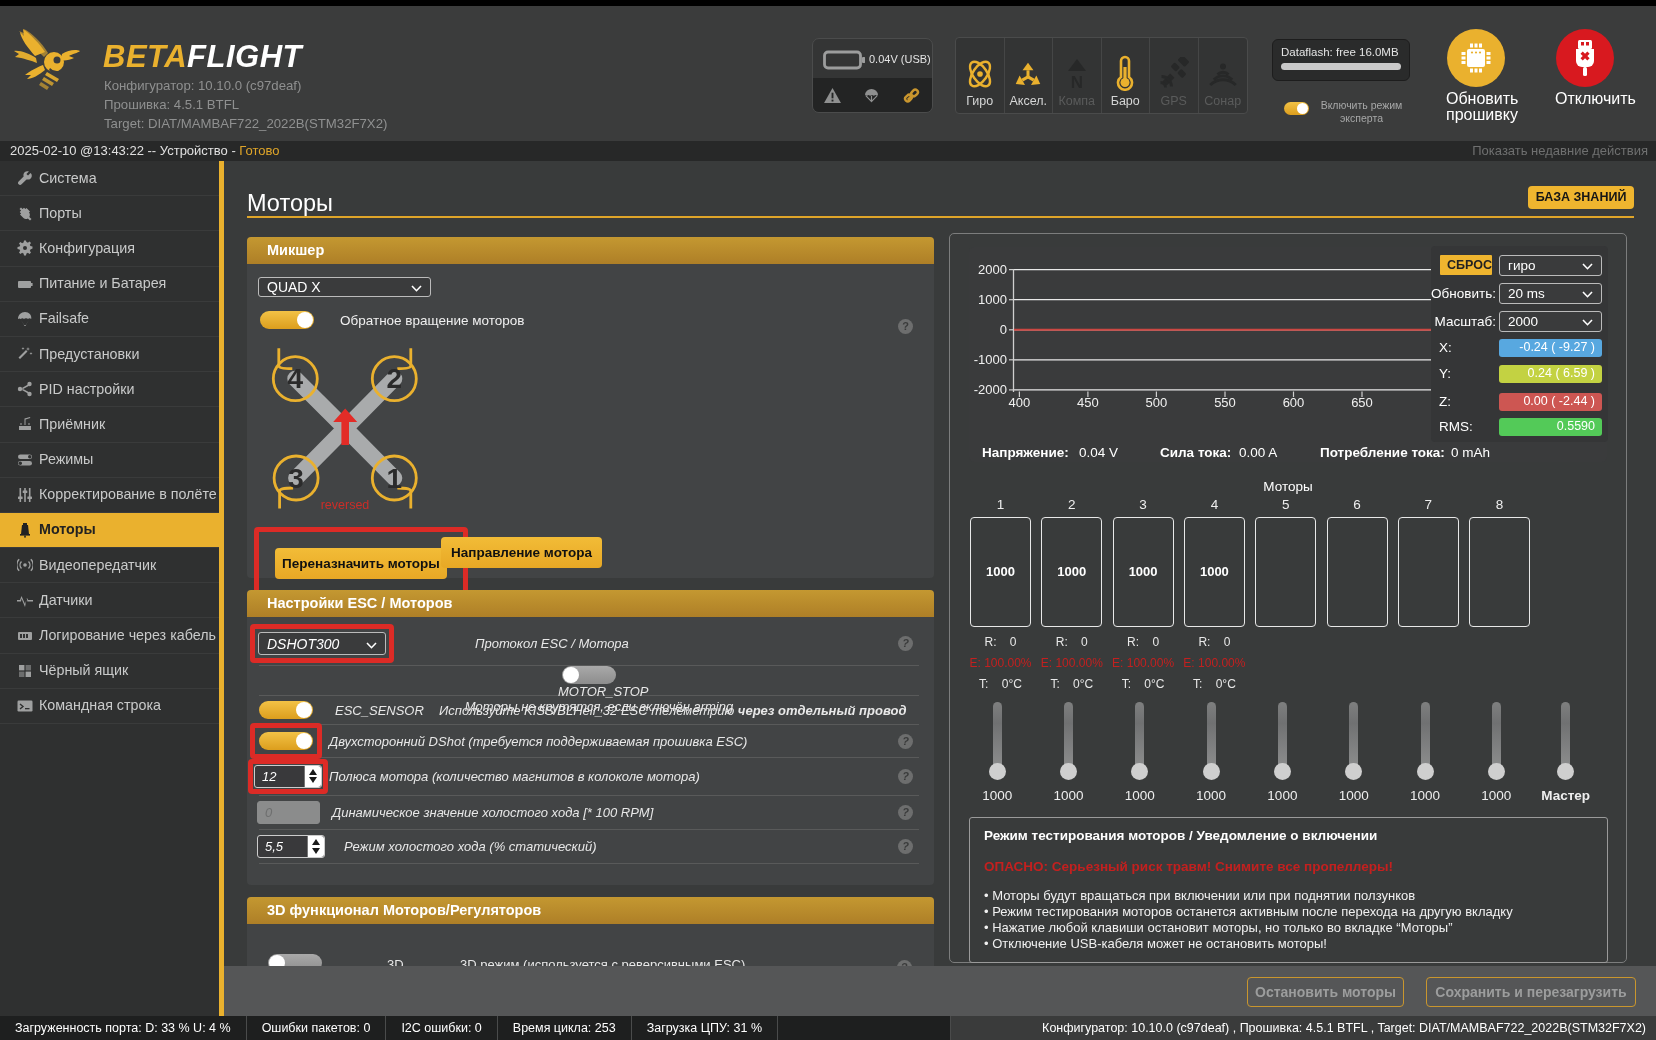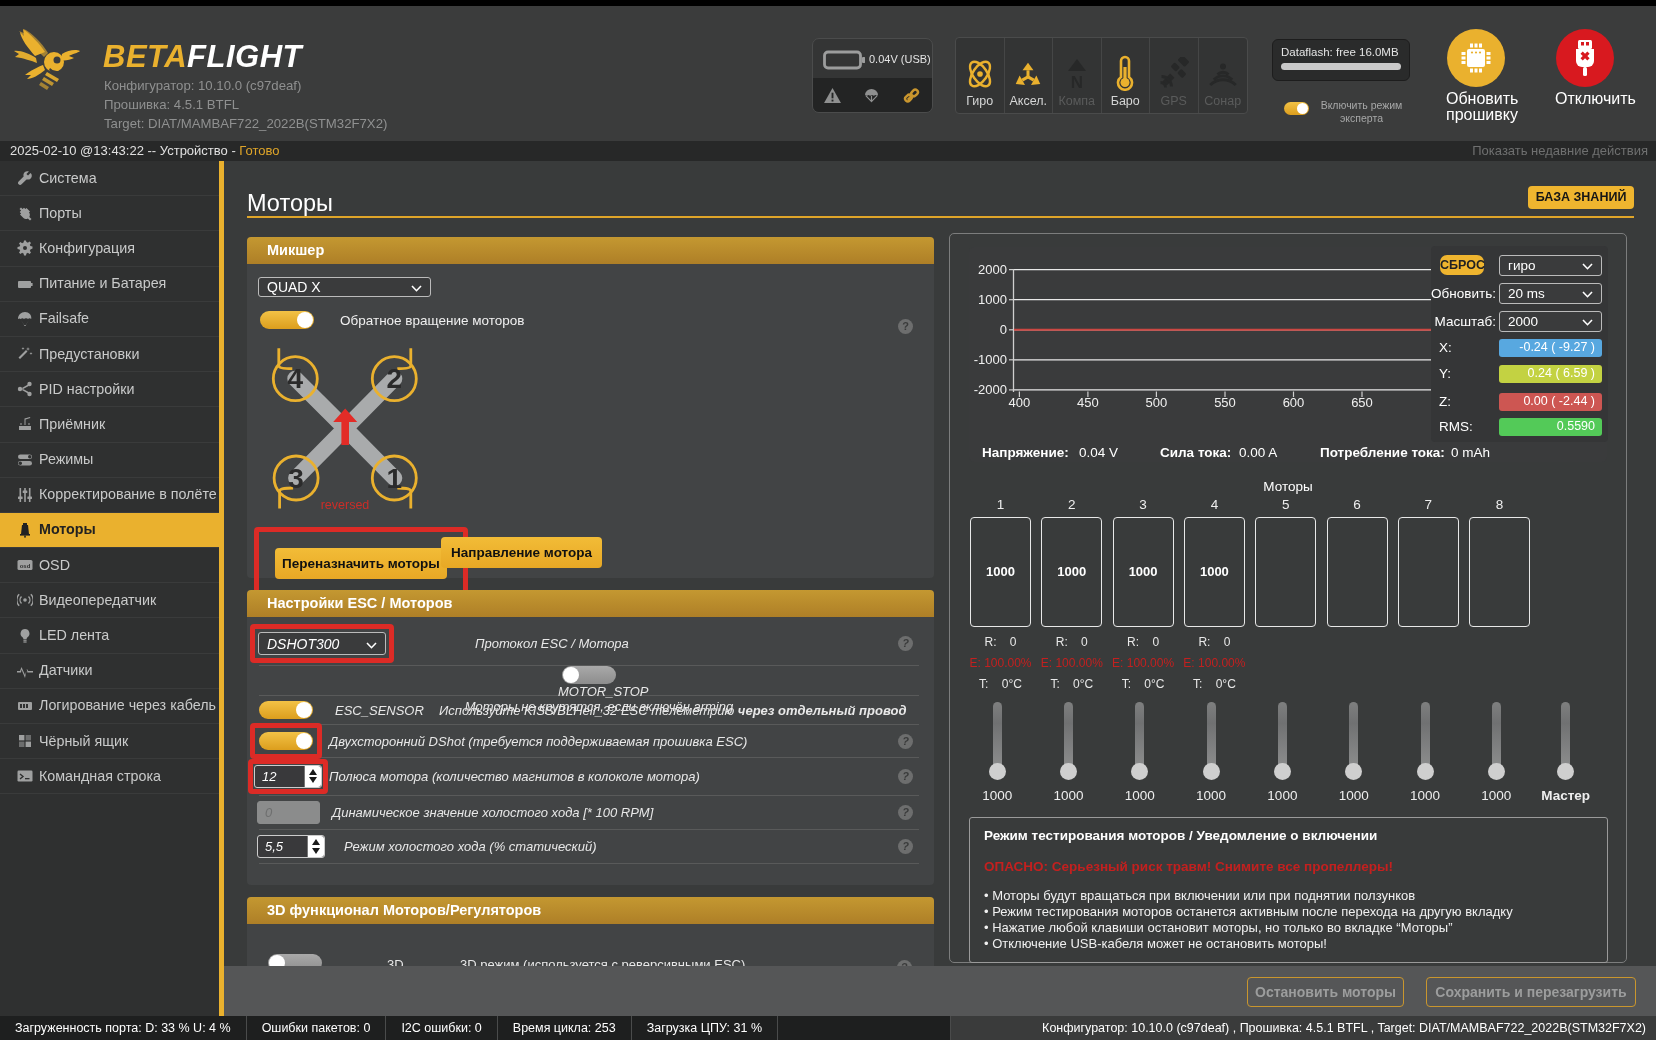--- a/index.html
+++ b/index.html
@@ -368,40 +368,27 @@
 <div class="mi active"><span class="ic">
         <svg width="14" height="14" viewBox="0 0 16 16" fill="currentColor">
           <path d="M6 1h4v2H6z"></path>
           <path d="M5 3h6l1 9H4z"></path>
           <rect x="3" y="12" width="10" height="1.6"></rect>
           <rect x="7.2" y="13.6" width="1.6" height="2"></rect>
         </svg>
       </span>Моторы</div>
 <div class="mi"><span class="ic">
         <svg width="14" height="14" viewBox="0 0 16 16" fill="currentColor">
-          <rect x="0.5" y="3" width="15" height="10" rx="1.5"></rect>
-          <text x="8" y="10.8" font-size="6" font-weight="bold" text-anchor="middle" fill="#2f3030" font-family="Liberation Sans">osd</text>
-        </svg>
-      </span>OSD</div>
-<div class="mi"><span class="ic">
-        <svg width="14" height="14" viewBox="0 0 16 16" fill="currentColor">
           <circle cx="8" cy="8" r="1.8"></circle>
           <path d="M4.5 4.5a5 5 0 0 0 0 7" fill="none" stroke="currentColor" stroke-width="1.4"></path>
           <path d="M11.5 4.5a5 5 0 0 1 0 7" fill="none" stroke="currentColor" stroke-width="1.4"></path>
           <path d="M2.2 2.2a8 8 0 0 0 0 11.6" fill="none" stroke="currentColor" stroke-width="1.4"></path>
           <path d="M13.8 2.2a8 8 0 0 1 0 11.6" fill="none" stroke="currentColor" stroke-width="1.4"></path>
         </svg>
       </span>Видеопередатчик</div>
-<div class="mi"><span class="ic">
-        <svg width="14" height="14" viewBox="0 0 16 16" fill="currentColor">
-          <path d="M8 1a4.5 4.5 0 0 0-2.5 8.2c.5.4.9 1.1.9 1.8h3.2c0-.7.4-1.4.9-1.8A4.5 4.5 0 0 0 8 1z"></path>
-          <rect x="6.4" y="11.6" width="3.2" height="1.2"></rect>
-          <rect x="6.4" y="13.4" width="3.2" height="1.2"></rect>
-        </svg>
-      </span>LED лента</div>
 <div class="mi"><span class="ic">
         <svg width="14" height="14" viewBox="0 0 16 16" fill="currentColor">
           <path d="M0 8h3l1.5-4L8 12l2-6 1.2 2H16v1.5h-5.6L9.8 6 8 15 4.5 6.5 4 9.5H0z"></path>
         </svg>
       </span>Датчики</div>
 <div class="mi"><span class="ic">
         <svg width="14" height="14" viewBox="0 0 16 16" fill="currentColor">
           <rect x="1" y="4" width="14" height="8" rx="1"></rect>
           <rect x="3" y="6" width="2" height="4" fill="#2f3030"></rect>
           <rect x="6" y="6" width="2" height="4" fill="#2f3030"></rect>
@@ -578,21 +565,21 @@
 <text x="393" y="160" fill="#f0f0f0" font-size="13" text-anchor="middle" font-family="Liberation Sans">650</text>
 </svg>
 <div style="position:absolute; left:13px; top:198px; font-size:13.5px; color:#fff;"><b>Напряжение:</b></div>
         <div style="position:absolute; left:110px; top:198px; font-size:13.5px; color:#fff;">0.04 V</div>
 <div style="position:absolute; left:191px; top:198px; font-size:13.5px; color:#fff;"><b>Сила тока:</b></div>
         <div style="position:absolute; left:270px; top:198px; font-size:13.5px; color:#fff;">0.00 A</div>
 <div style="position:absolute; left:351px; top:198px; font-size:13.5px; color:#fff;"><b>Потребление тока:</b></div>
         <div style="position:absolute; left:482px; top:198px; font-size:13.5px; color:#fff;">0 mAh</div>
 </div>
 <div style="position:absolute; left:481px; top:12px; width:177px; height:196px; background:#353637; border-radius:4px;"></div>
-<div style="position:absolute; left:490px; top:21px; width:44px; height:20px; background:#efb52f; border-radius:7px; color:#222; font-weight:bold; font-size:12.5px; text-align:center; line-height:20px;">СБРОС</div>
+<div style="position:absolute; left:490px; top:21px; width:52px; height:20px; background:#efb52f; border-radius:1px; color:#222; font-weight:bold; font-size:12.5px; text-align:right; line-height:20px;">СБРОС</div>
 <div class="seldd" style="position:absolute; left:549px; top:21px; width:103px; height:21px; font-size:13.5px;">гиро<span class="chev"><svg width="11" height="7" viewBox="0 0 11 7">
             <path d="M1 1 L5.5 5.7 L10 1" stroke="#fff" fill="none" stroke-width="1.6"></path>
           </svg></span></div>
 <div style="position:absolute; left:466px; top:52px; width:80px; text-align:right; font-size:13.5px; color:#fff;">Обновить:</div>
 <div class="seldd" style="position:absolute; left:549px; top:49px; width:103px; height:21px; font-size:13.5px;">20 ms<span class="chev"><svg width="11" height="7" viewBox="0 0 11 7">
             <path d="M1 1 L5.5 5.7 L10 1" stroke="#fff" fill="none" stroke-width="1.6"></path>
           </svg></span></div>
 <div style="position:absolute; left:466px; top:80px; width:80px; text-align:right; font-size:13.5px; color:#fff;">Масштаб:</div>
 <div class="seldd" style="position:absolute; left:549px; top:77px; width:103px; height:21px; font-size:13.5px;">2000<span class="chev"><svg width="11" height="7" viewBox="0 0 11 7">
             <path d="M1 1 L5.5 5.7 L10 1" stroke="#fff" fill="none" stroke-width="1.6"></path>

